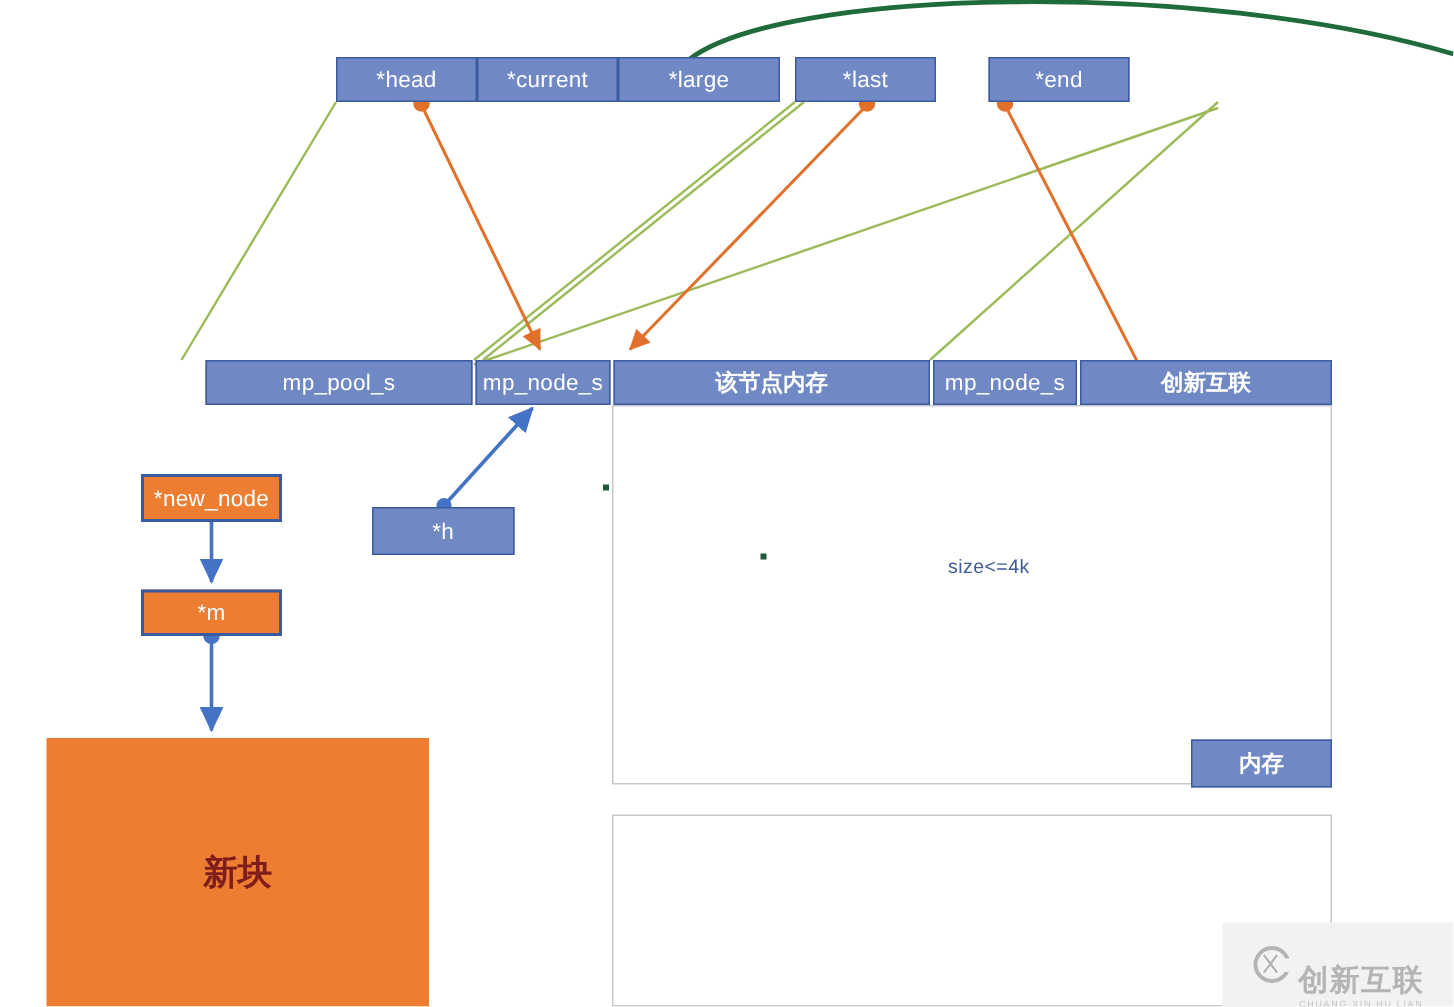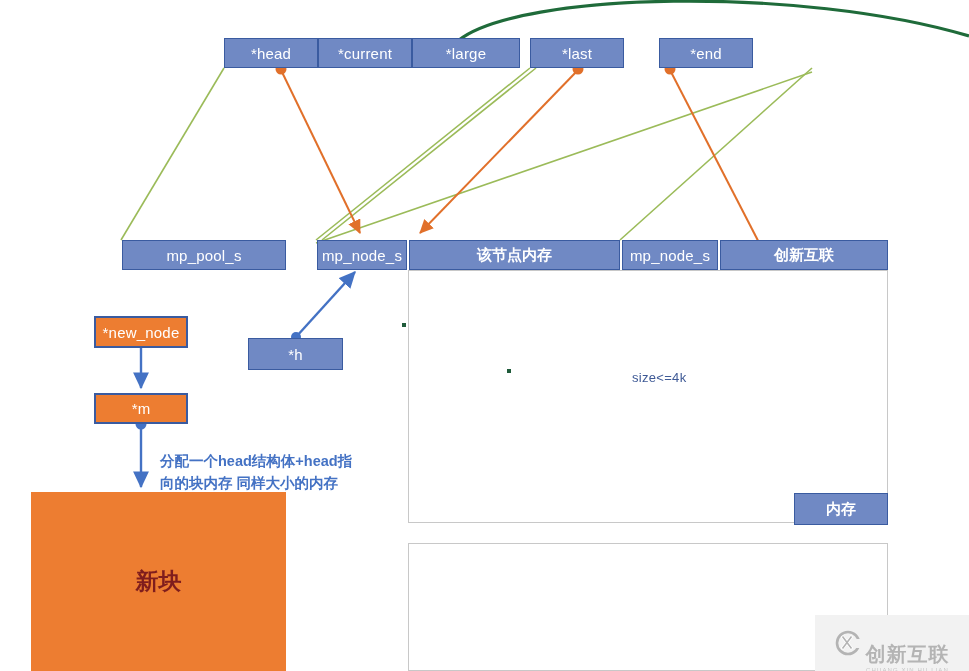--- a/index.html
+++ b/index.html
@@ -87,36 +87,34 @@
   <div class="dot" style="left:402px;top:323px;"></div>
   <div class="dot" style="left:507px;top:369px;"></div>
 
   <div class="box blue lbl-en" style="left:224px;top:38px;width:94px;height:30px;">*head</div>
   <div class="box blue lbl-en" style="left:318px;top:38px;width:94px;height:30px;">*current</div>
   <div class="box blue lbl-en" style="left:412px;top:38px;width:108px;height:30px;">*large</div>
 
   <div class="box blue lbl-en" style="left:530px;top:38px;width:94px;height:30px;">*last</div>
   <div class="box blue lbl-en" style="left:624px;top:38px;width:94px;height:30px;margin-left:35px;">*end</div>
 
-  <div class="box blue lbl-en" style="left:122px;top:240px;width:164px;height:30px;">mp_pool_s</div>
+  <div class="box blue lbl-en" style="left:137px;top:240px;width:178px;height:30px;">mp_pool_s</div>
   <div class="box blue lbl-en" style="left:317px;top:240px;width:90px;height:30px;">mp_node_s</div>
   <div class="box blue lbl-cn" style="left:409px;top:240px;width:211px;height:30px;">该节点内存</div>
   <div class="box blue lbl-en" style="left:622px;top:240px;width:96px;height:30px;">mp_node_s</div>
   <div class="box blue lbl-cn" style="left:720px;top:240px;width:168px;height:30px;">创新互联</div>
 
   <div class="box orange lbl-en" style="left:94px;top:316px;width:94px;height:32px;">*new_node</div>
   <div class="box orange lbl-en" style="left:94px;top:393px;width:94px;height:31px;">*m</div>
   <div class="box blue lbl-en" style="left:248px;top:338px;width:95px;height:32px;">*h</div>
 
   <div class="box blue lbl-cn" style="left:794px;top:493px;width:94px;height:32px;">内存</div>
 
   <div class="size-label" style="left:632px;top:370px;">size&lt;=4k</div>
 
-  <div class="note" style="left:160px;top:450px;">分配一个head结构体+head指
-向的块内存 同样大小的内存</div>
 
   <div class="box" style="left:31px;top:492px;width:255px;height:179px;background:#ED7D31;">
     <span class="newblock-label">新块</span>
   </div>
 
   <div id="watermark">
     <svg width="26" height="26" viewBox="0 0 26 26">
       <circle cx="13" cy="13" r="11" fill="none" stroke="#b4b4b4" stroke-width="2.6"></circle>
       <path d="M7 6 L17 19 M17 6 L7 19" stroke="#ffffff" stroke-width="3" fill="none"></path>
       <path d="M7.5 6.5 L16.5 18.5 M16.5 6.5 L7.5 18.5" stroke="#b4b4b4" stroke-width="1.6" fill="none"></path>

